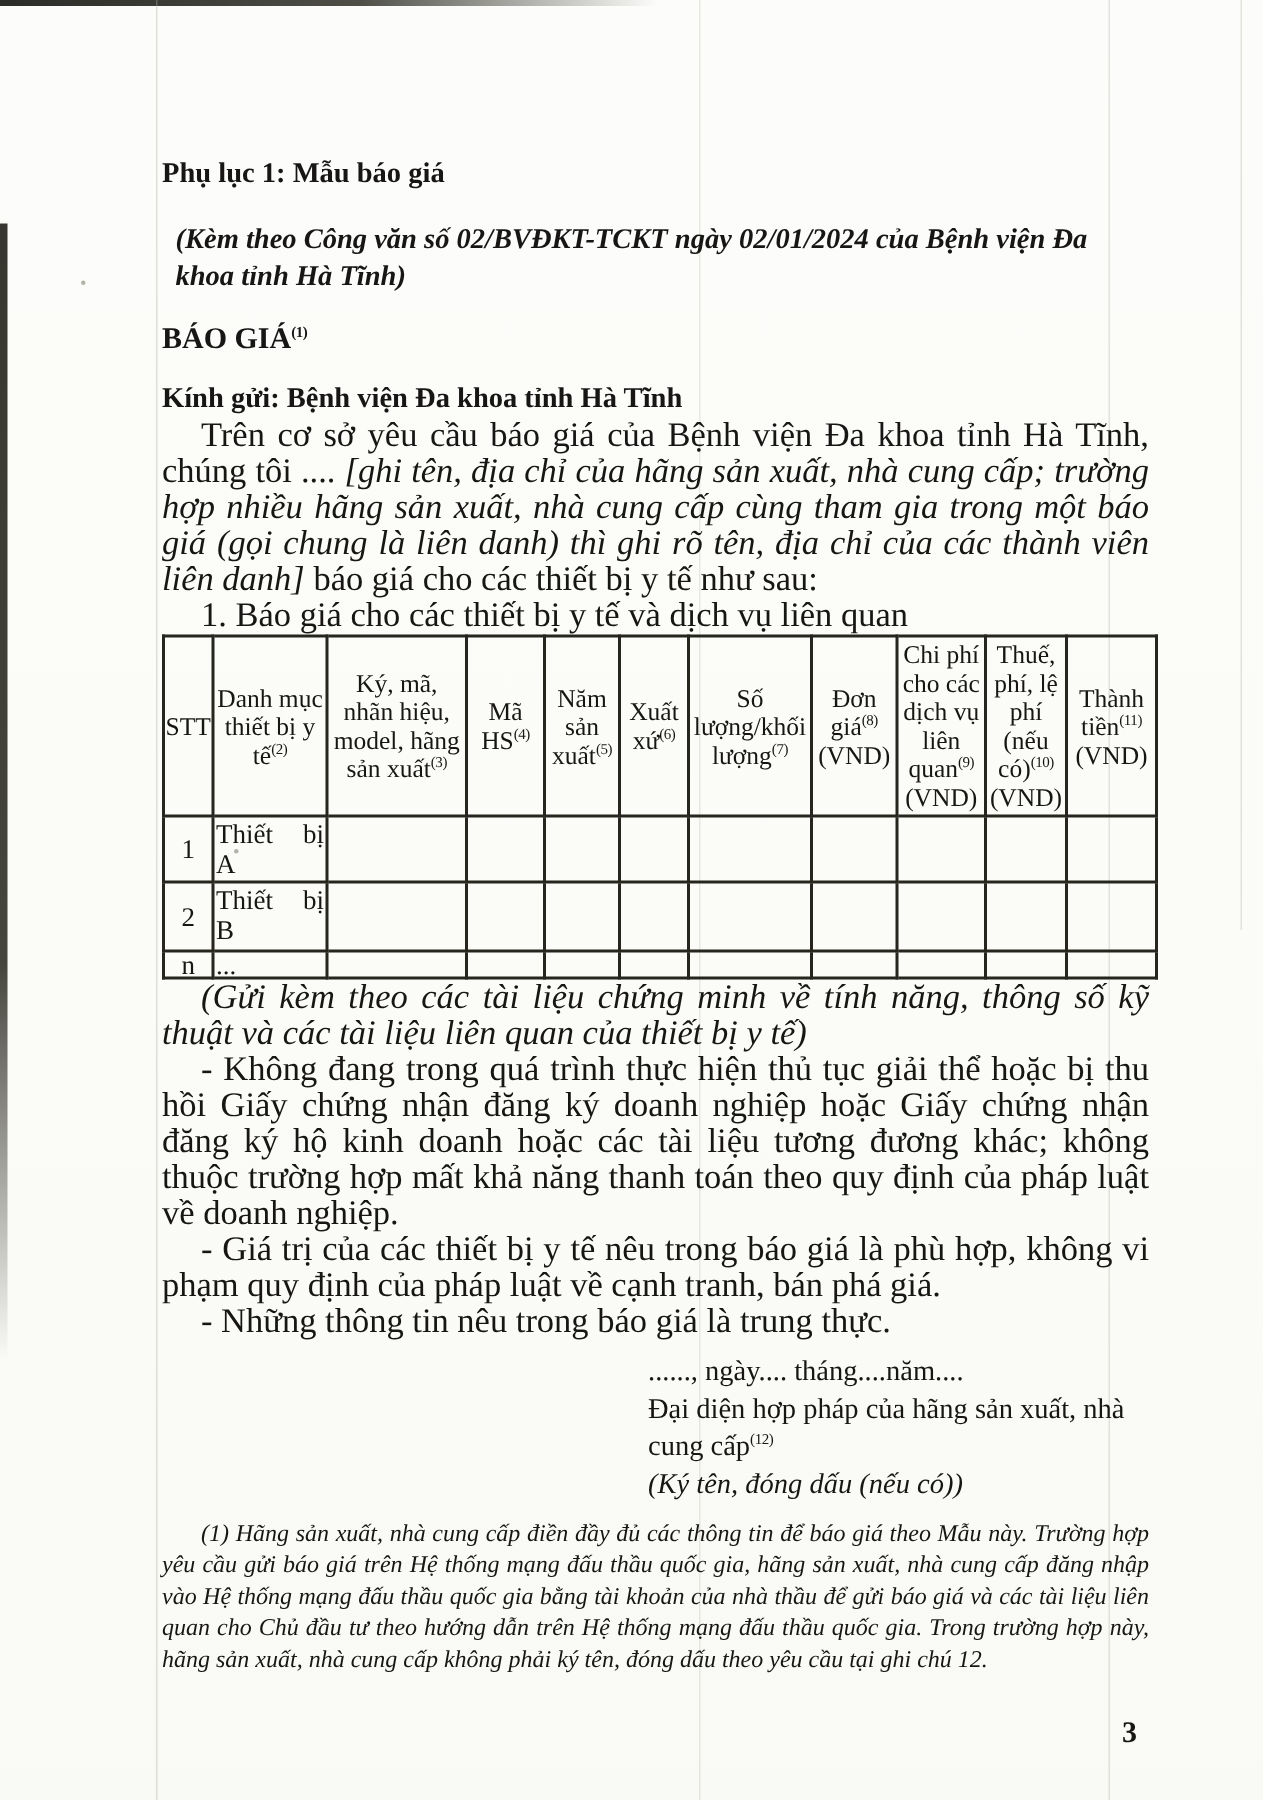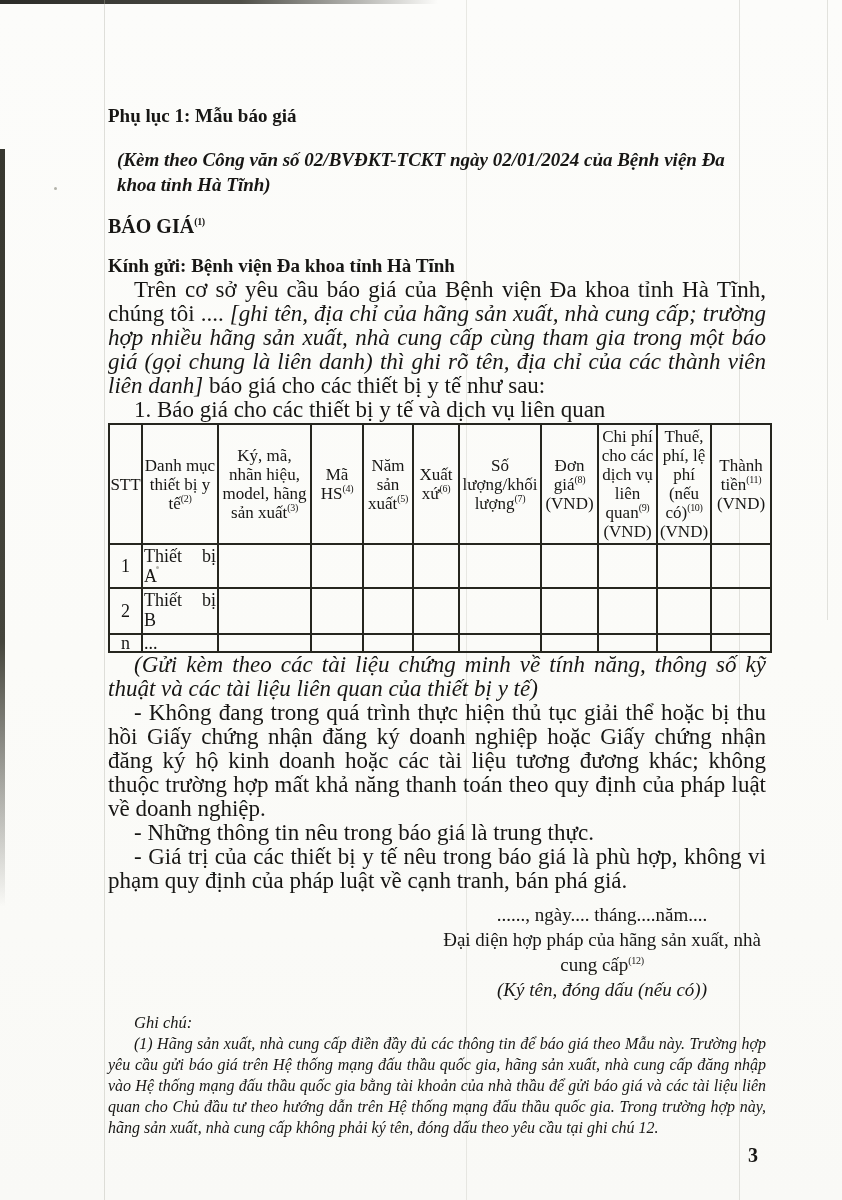--- a/index.html
+++ b/index.html
@@ -47,21 +47,21 @@
   tr.r1{height:42px;} tr.r2{height:46px;} tr.rn{height:18px;}
   sup.fn{font-size:10px;line-height:0;vertical-align:super;letter-spacing:-.3px;}
   .unit{display:inline-block;}
   .unit:empty{display:none;}
   td.c-stt{text-align:center;vertical-align:middle;font-size:18px;}
   td.c-name{text-align:justify;vertical-align:top;font-size:18px;line-height:20px;padding:0 4px;margin-top:25px;}
   tr.rn td.c-name{text-align:left;vertical-align:middle;line-height:13px;}
   tr.rn td.c-stt{line-height:13px;}
 
   .note-attach{font-style:italic;margin-top:3px;}
-  .sig-block{width:340px;margin:9px -6px 0 auto;text-align:center;
+  .sig-block{width:340px;margin:9px -6px 0 auto;text-align:left;
     font-size:19px;line-height:25px;}
   .footnotes{margin-top:10px;font-style:italic;font-size:16.5px;line-height:21px;}
   .fn-heading{text-indent:26px;}
   .fn-body{font-size:16px;line-height:21px;text-align:justify;text-indent:26px;margin:0;}
   .page-number{position:absolute;left:748px;top:1144px;font-weight:bold;font-size:20px;}
 </style>
 </head>
 <body>
 
 <div class="page">
@@ -158,29 +158,28 @@
           <td></td>
         </tr>
       </tbody>
     </table>
 
     <p class="body note-attach">(Gửi kèm theo các tài liệu chứng minh về tính năng, thông số kỹ thuật và các tài liệu liên quan của thiết bị y tế)</p>
 
 
 
     <p class="body">- Không đang trong quá trình thực hiện thủ tục giải thể hoặc bị thu hồi Giấy chứng nhận đăng ký doanh nghiệp hoặc Giấy chứng nhận đăng ký hộ kinh doanh hoặc các tài liệu tương đương khác; không thuộc trường hợp mất khả năng thanh toán theo quy định của pháp luật về doanh nghiệp.</p>
+    <p class="body">- Giá trị của các thiết bị y tế nêu trong báo giá là phù hợp, không vi phạm quy định của pháp luật về cạnh tranh, bán phá giá.</p>
     <p class="body">- Những thông tin nêu trong báo giá là trung thực.</p>
-    <p class="body">- Giá trị của các thiết bị y tế nêu trong báo giá là phù hợp, không vi phạm quy định của pháp luật về cạnh tranh, bán phá giá.</p>
 
     <div class="sig-block">
       <div>......, ngày.... tháng....năm....</div>
       <div><span>Đại diện hợp pháp của hãng sản xuất, nhà cung cấp</span><sup class="fn">(12)</sup></div>
       <div class="it">(Ký tên, đóng dấu (nếu có))</div>
     </div>
 
     <div class="footnotes">
-      <div class="fn-heading">Ghi chú:</div>
       <p class="fn-body">(1) Hãng sản xuất, nhà cung cấp điền đầy đủ các thông tin để báo giá theo Mẫu này. Trường hợp yêu cầu gửi báo giá trên Hệ thống mạng đấu thầu quốc gia, hãng sản xuất, nhà cung cấp đăng nhập vào Hệ thống mạng đấu thầu quốc gia bằng tài khoản của nhà thầu để gửi báo giá và các tài liệu liên quan cho Chủ đầu tư theo hướng dẫn trên Hệ thống mạng đấu thầu quốc gia. Trong trường hợp này, hãng sản xuất, nhà cung cấp không phải ký tên, đóng dấu theo yêu cầu tại ghi chú 12.</p>
     </div>
   </div>
 
   <div class="page-number">3</div>
 </div>
 
 </body></html>

